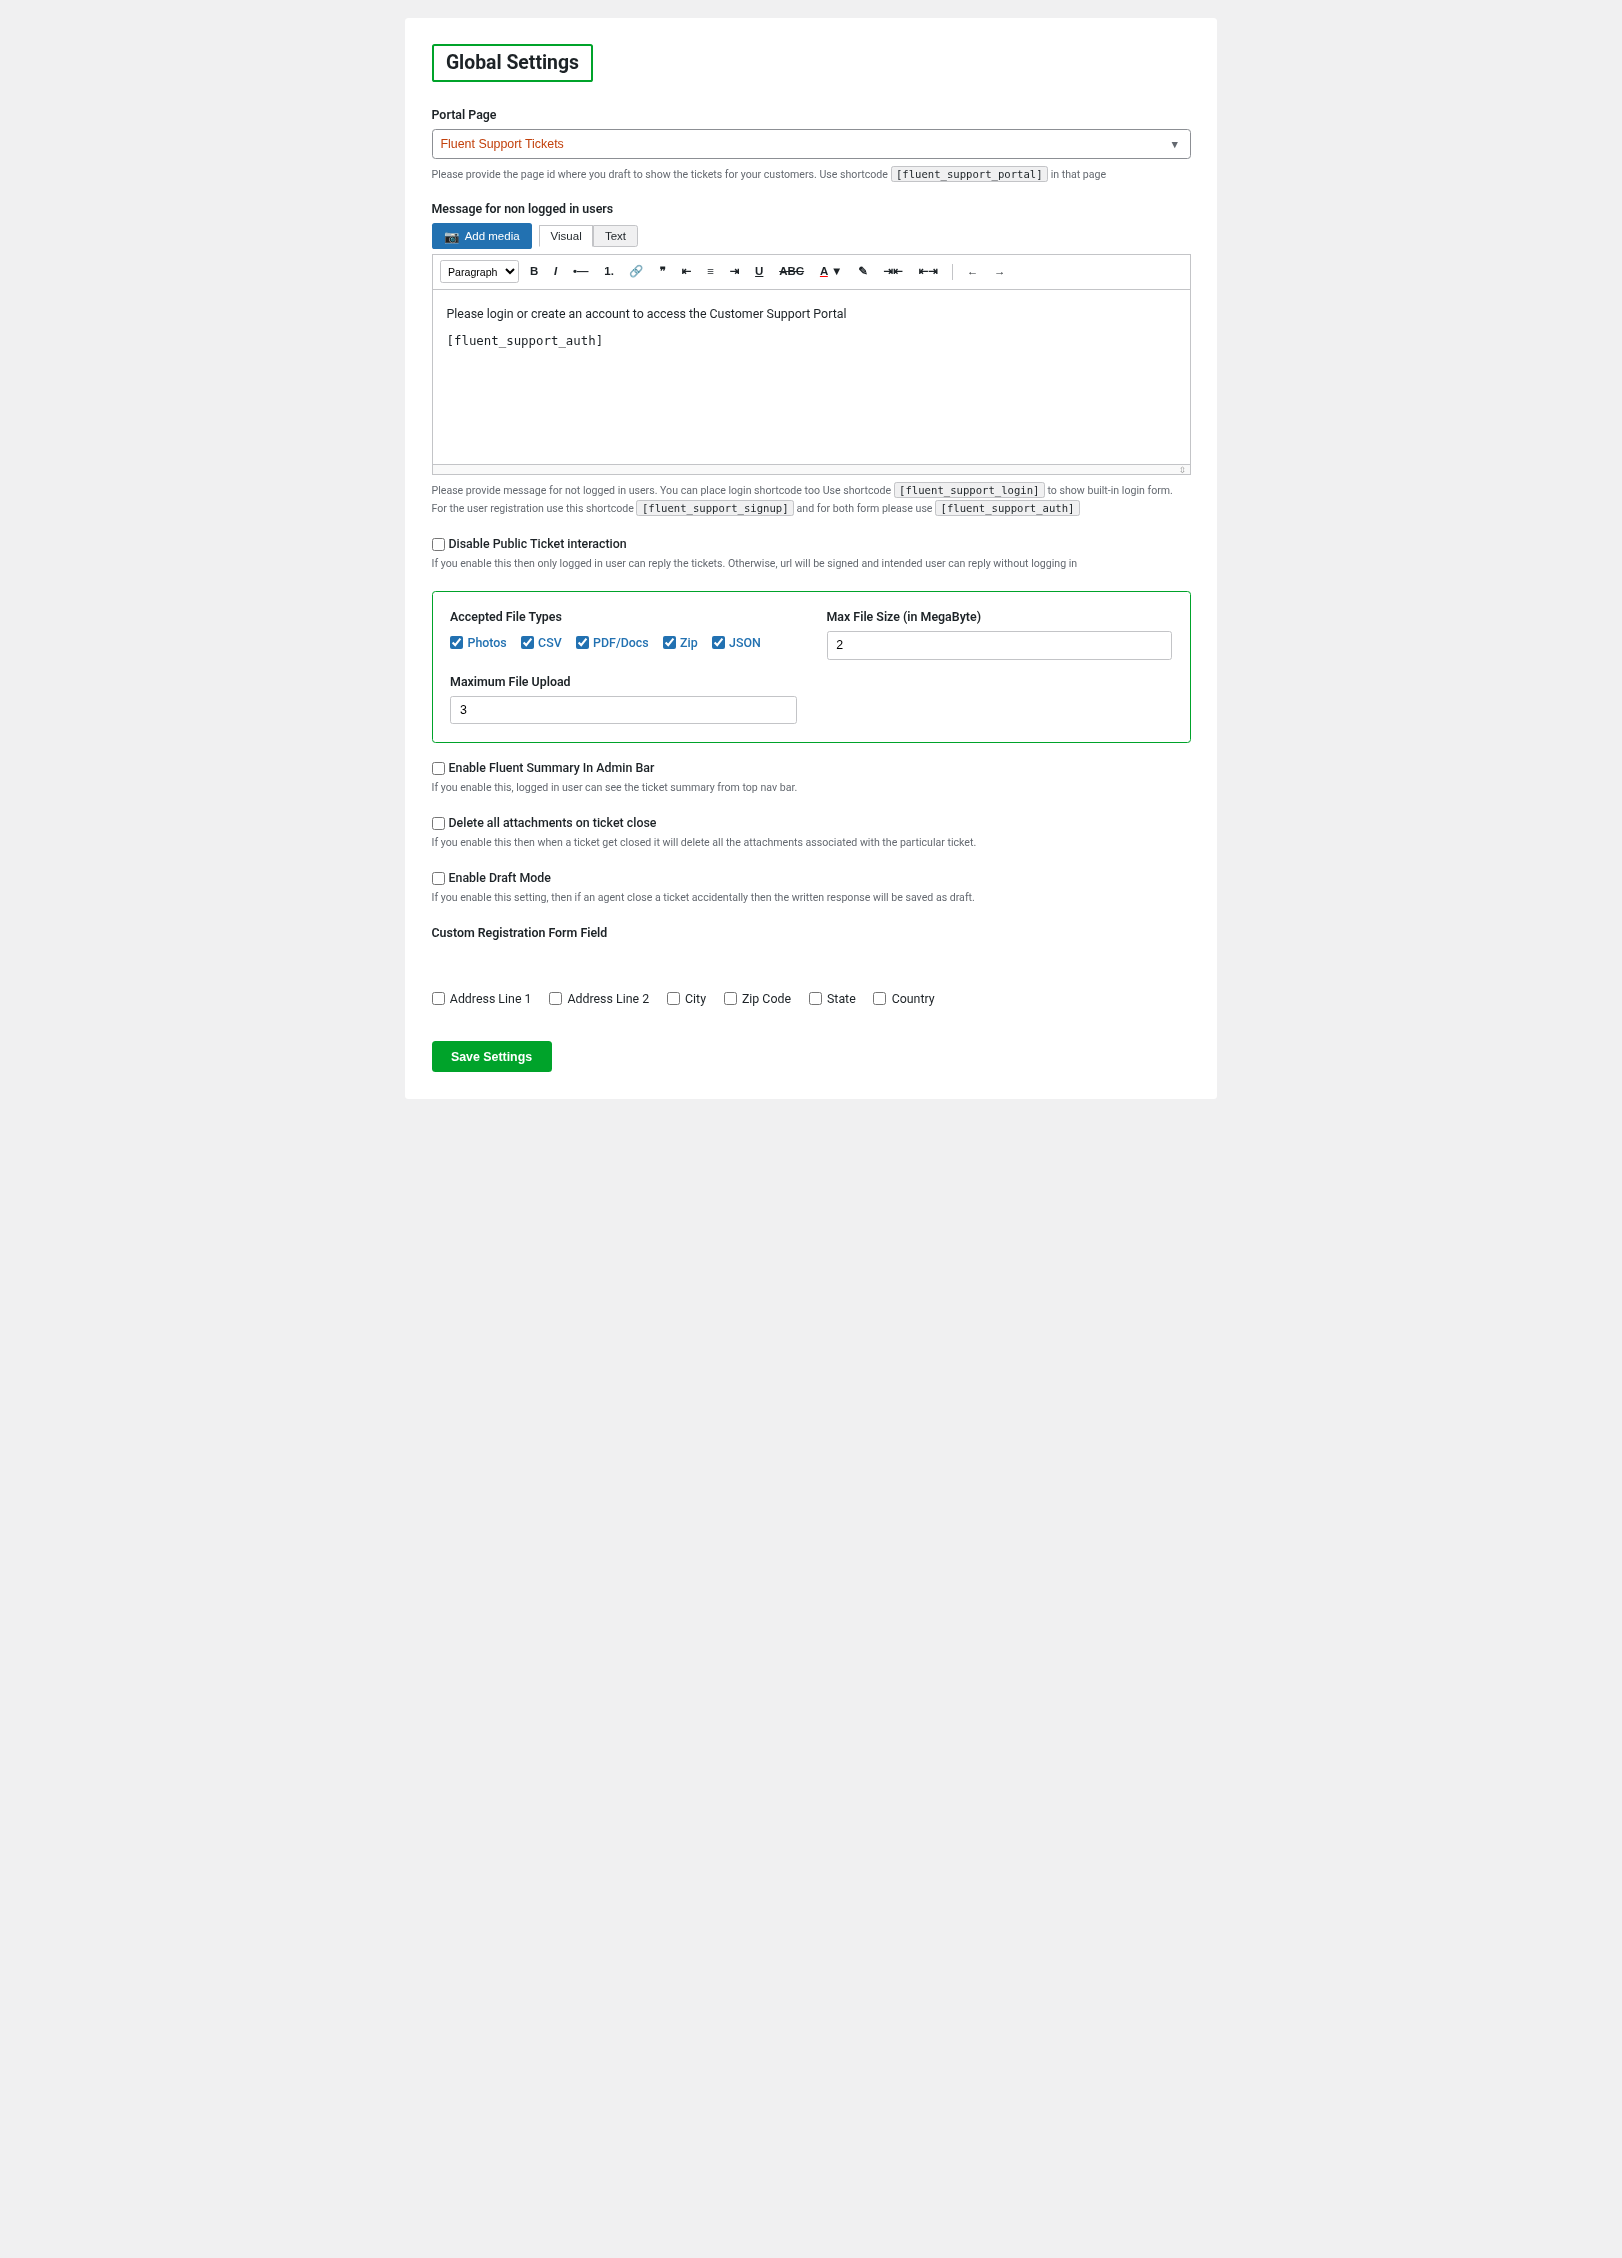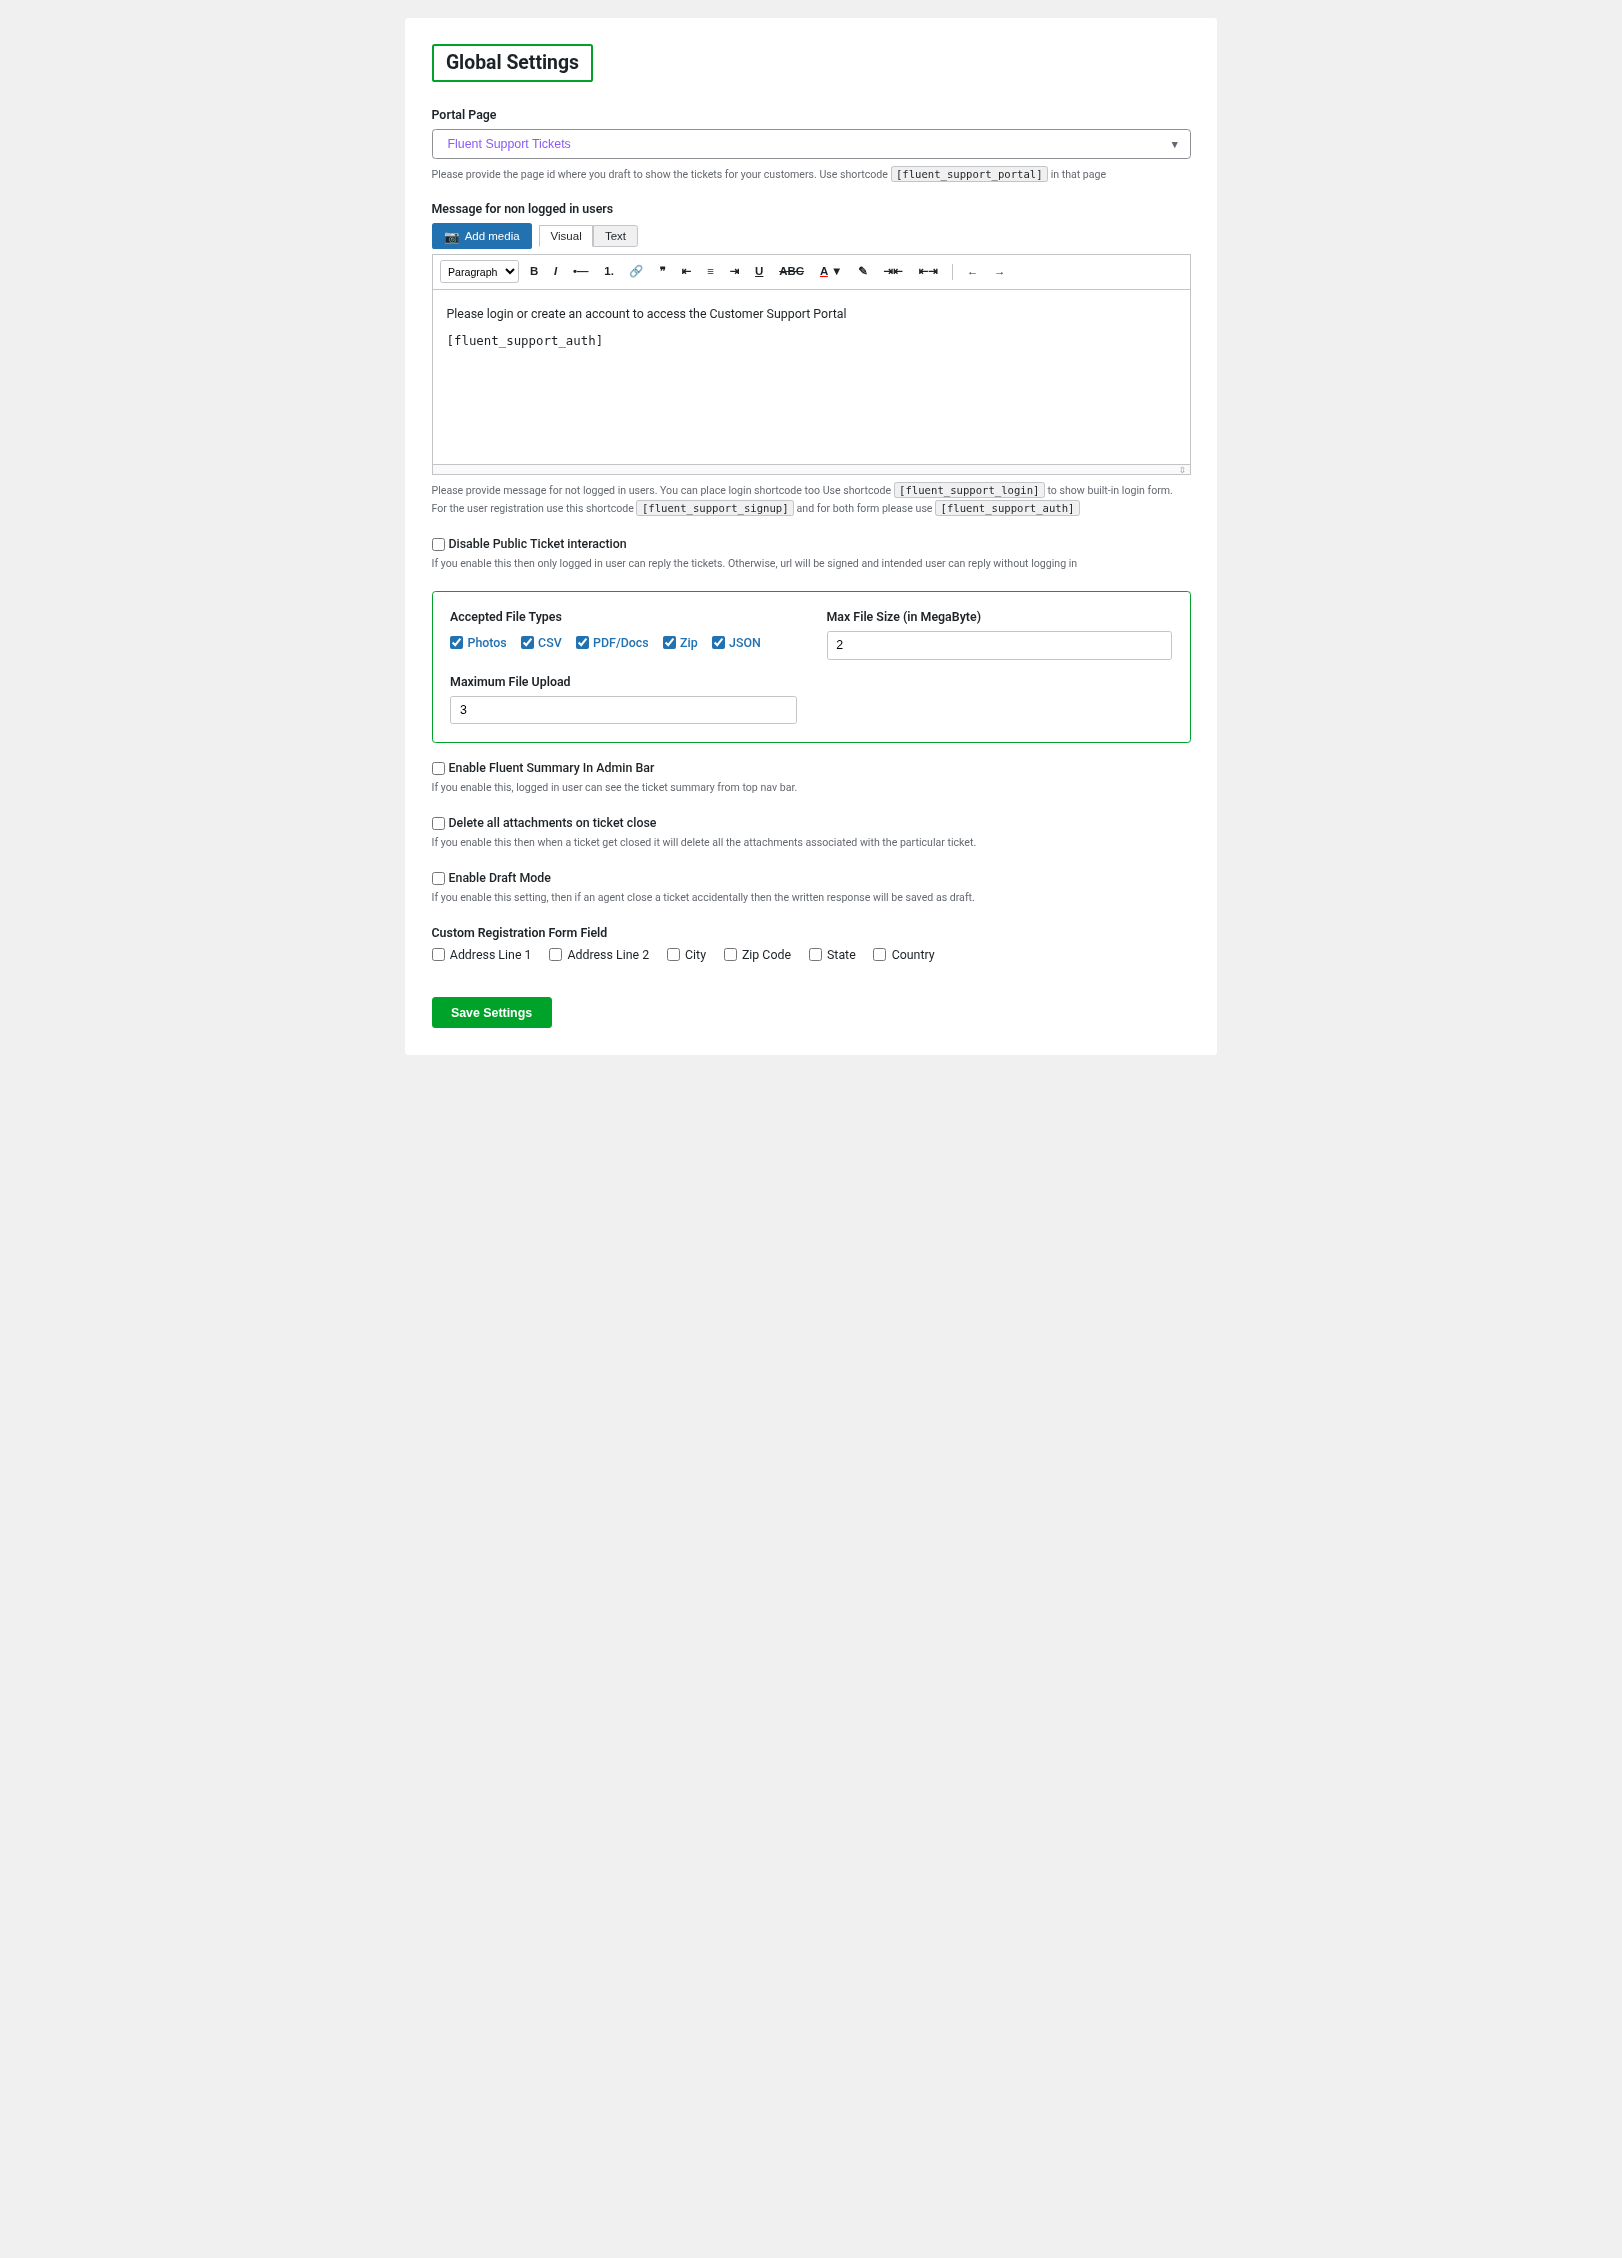--- a/index.html
+++ b/index.html
@@ -31,27 +31,27 @@
       font-size: 12.4px;
       margin-bottom: 7px;
       color: #1d2327;
     }
     .select-wrap {
       position: relative;
       margin-bottom: 7px;
     }
     .select-wrap select {
       width: 100%;
-      padding: 7px 32px 7px 15px;
+      padding: 7px 32px 7px 8px;
       border: 0.9px solid #8c8f94;
       border-radius: 3.5px;
       font-size: 12.4px;
       appearance: none;
       background: #fff;
-      color: #8b5cf6;
+      color: #c2410c;
       cursor: pointer;
     }
     .select-arrow {
       position: absolute;
       right: 10.6px;
       top: 50%;
       transform: translateY(-50%);
       pointer-events: none;
       color: #646970;
       font-size: 10.6px;
@@ -243,20 +243,21 @@
       gap: 17.6px;
       flex-wrap: wrap;
       align-items: center;
       margin-top: 7px;
     }
     .reg-field-item {
       display: flex;
       align-items: center;
       gap: 5.3px;
       font-size: 12.4px;
+      margin-top: 44px;
     }
     
     .save-btn {
       background: #00a32a;
       color: #fff;
       border: none;
       padding: 8.8px 19.4px;
       border-radius: 3.5px;
       font-size: 12.4px;
       font-weight: 600;

